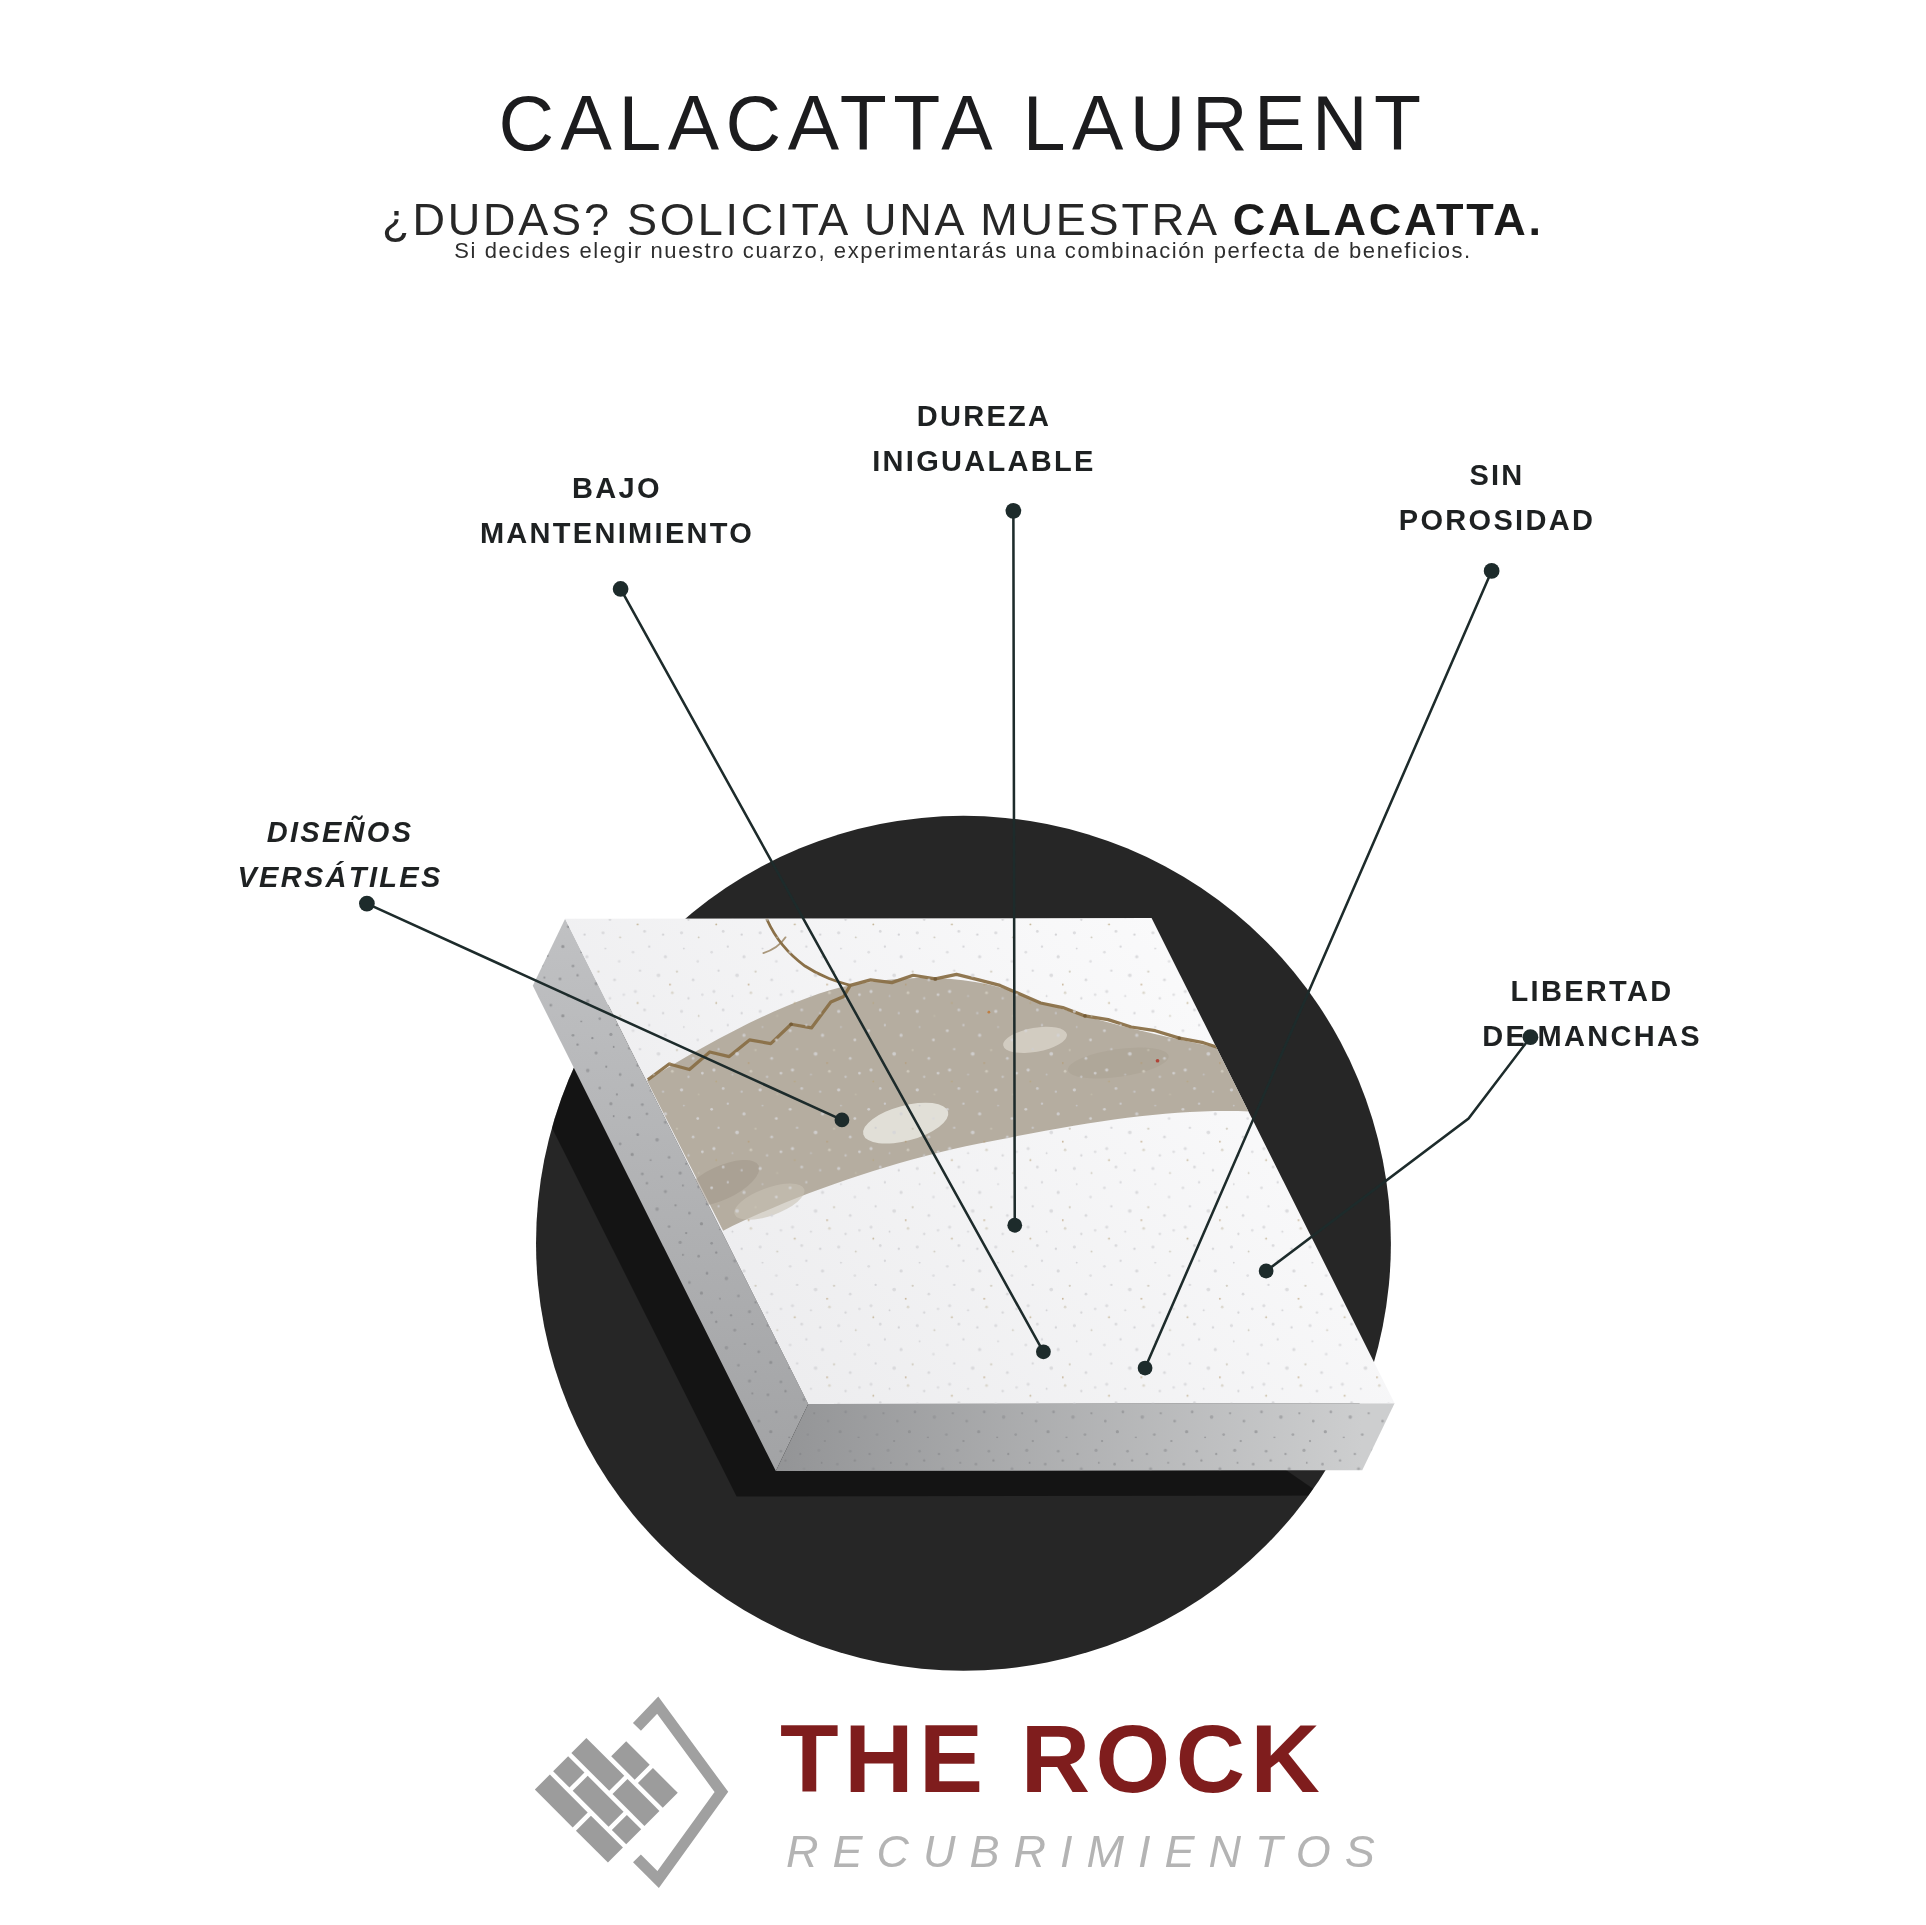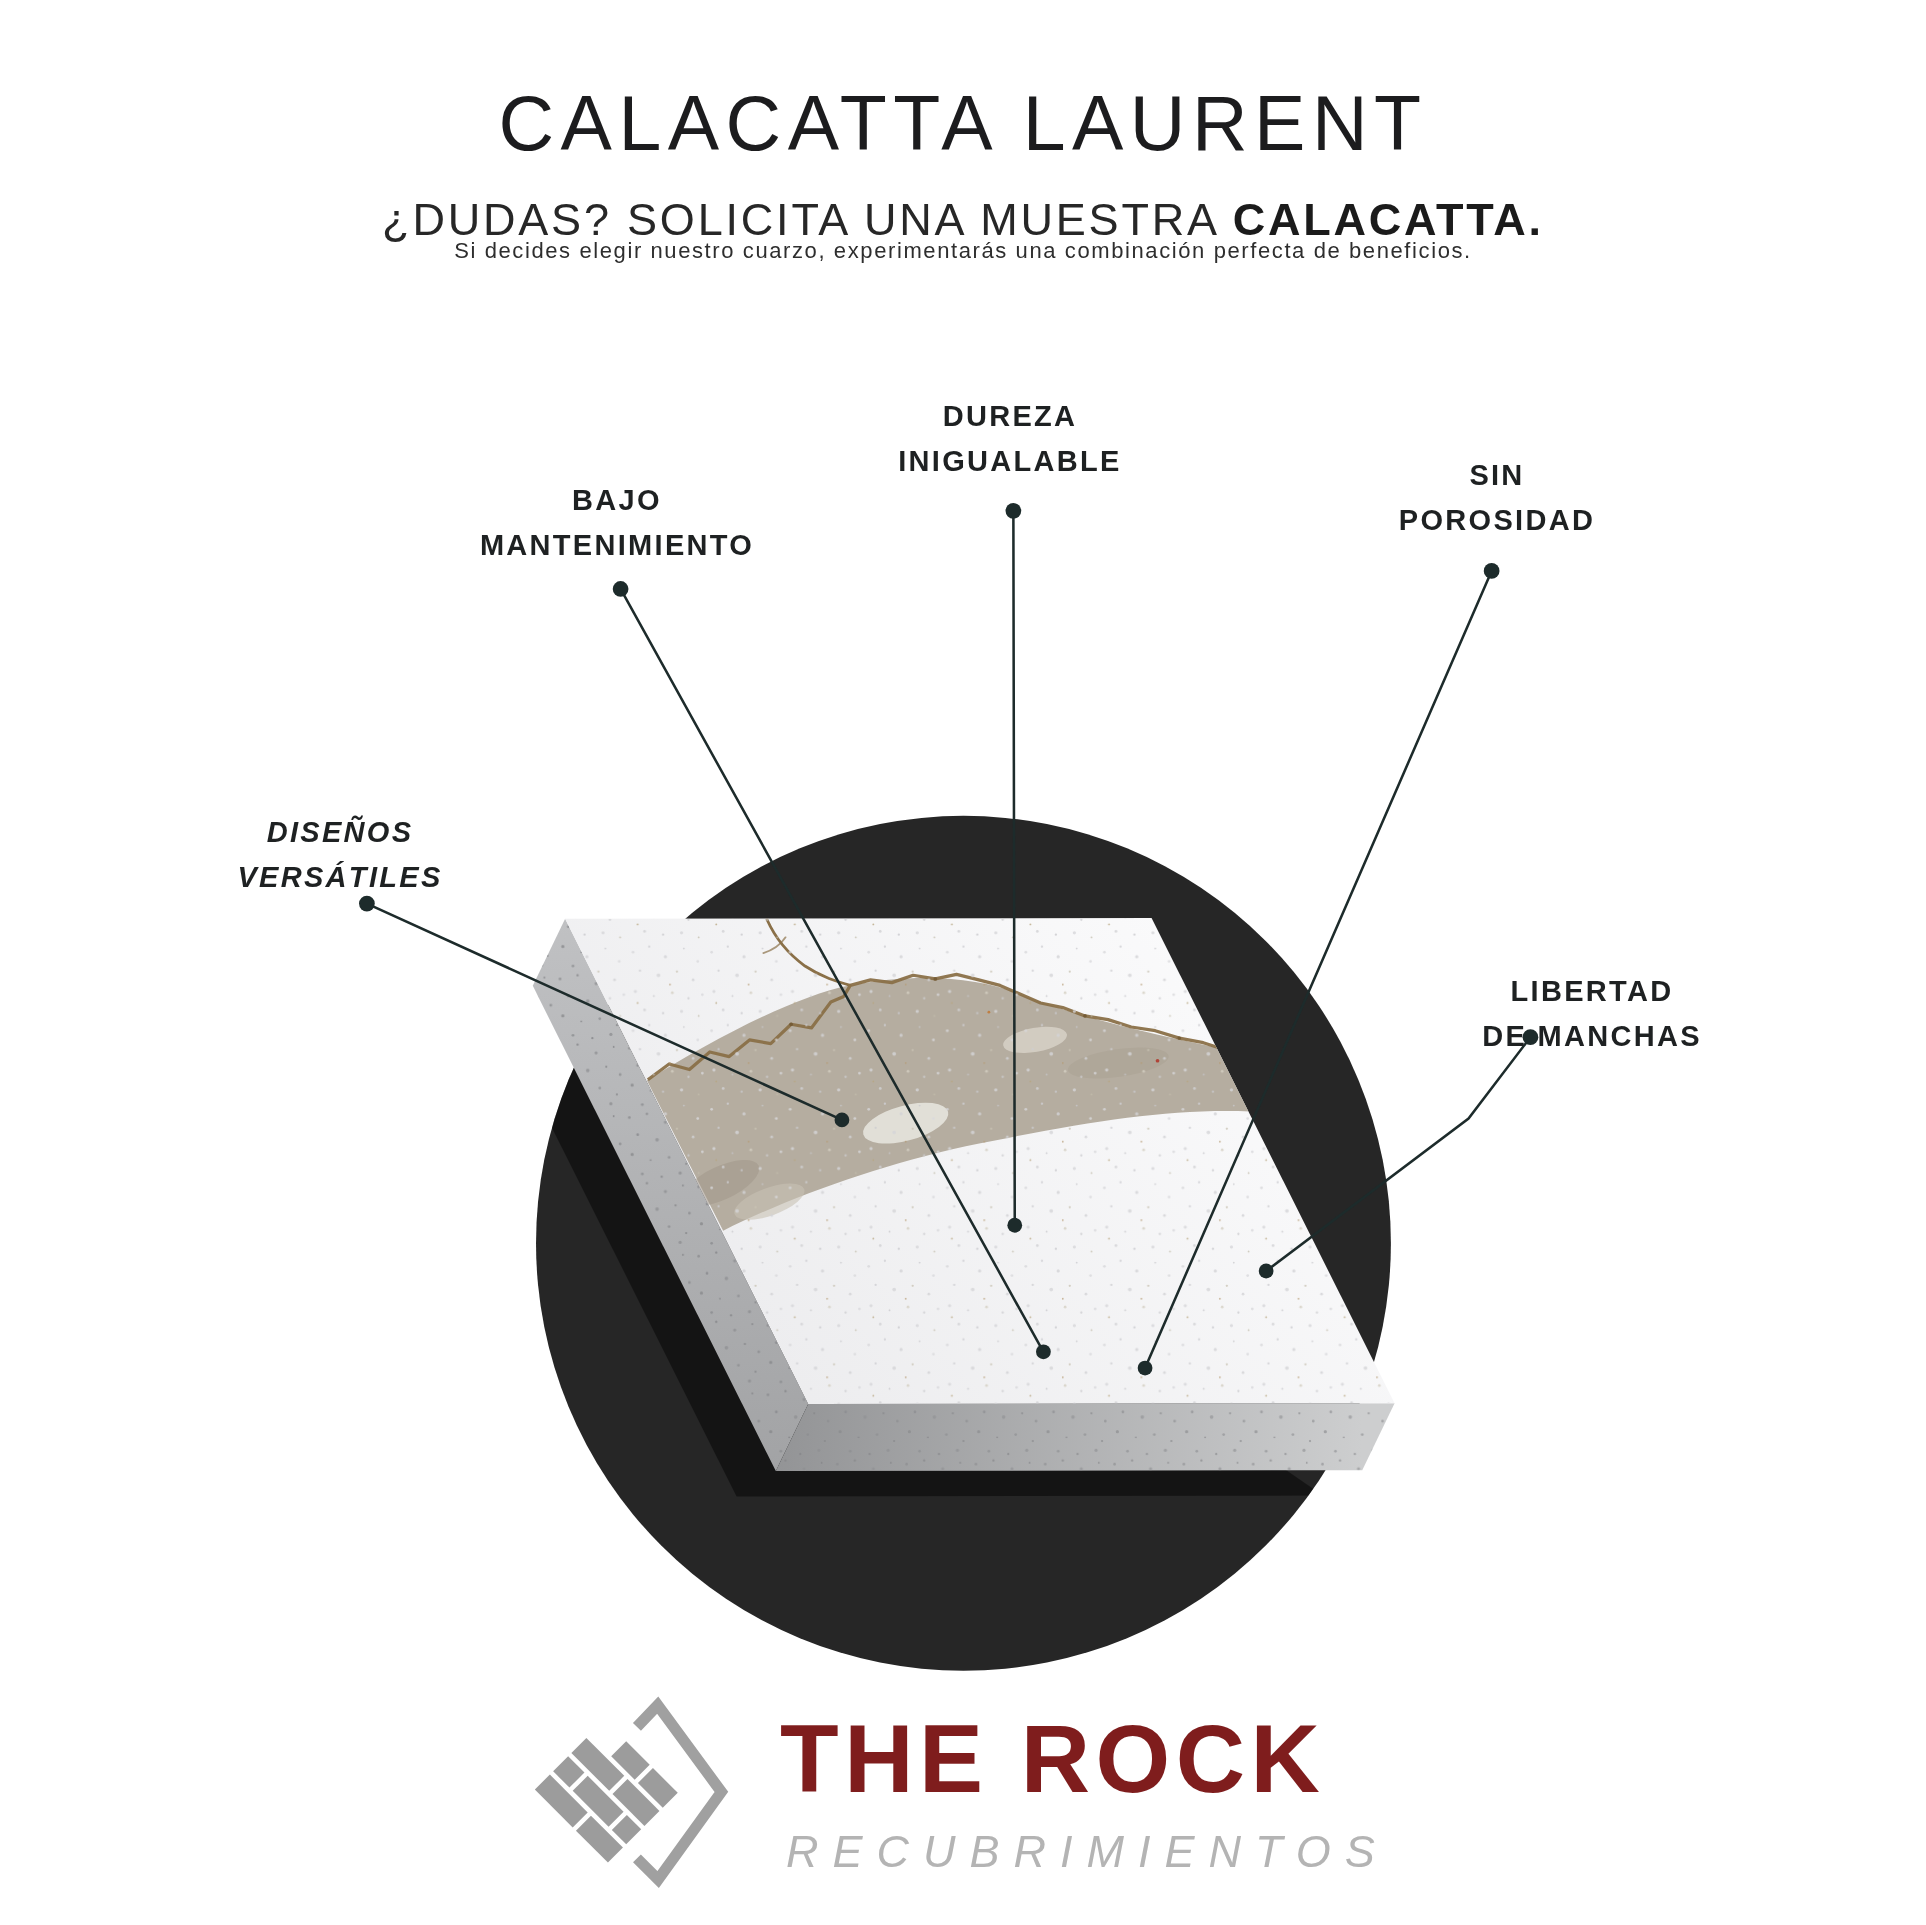--- a/index.html
+++ b/index.html
@@ -32,22 +32,22 @@
   }
 
   
   .feature-label{
     position:absolute;
     transform:translateX(-50%);
     text-align:center;
     font-size:29px;font-weight:700;letter-spacing:2.3px;
     line-height:45px;color:#1e2122;white-space:nowrap;
   }
-  .fl-dureza   {left:1010px;top:394px;}
-  .fl-bajo     {left:617px;top:466px;margin-top:12px;}
+  .fl-dureza   {left:984px;top:394px;}
+  .fl-bajo     {left:617px;top:466px;}
   .fl-sin      {left:1497px;top:453px;}
   .fl-disenos  {left:340px; top:810px;font-style:italic;}
   .fl-libertad {left:1592px;top:969px;}
 
   
   #diagram{position:absolute;left:0;top:0;width:1926px;height:1926px;}
 
   
   .brand-mark{left:518px;top:1689px;width:213px;height:203px;}
   .brand-name{

